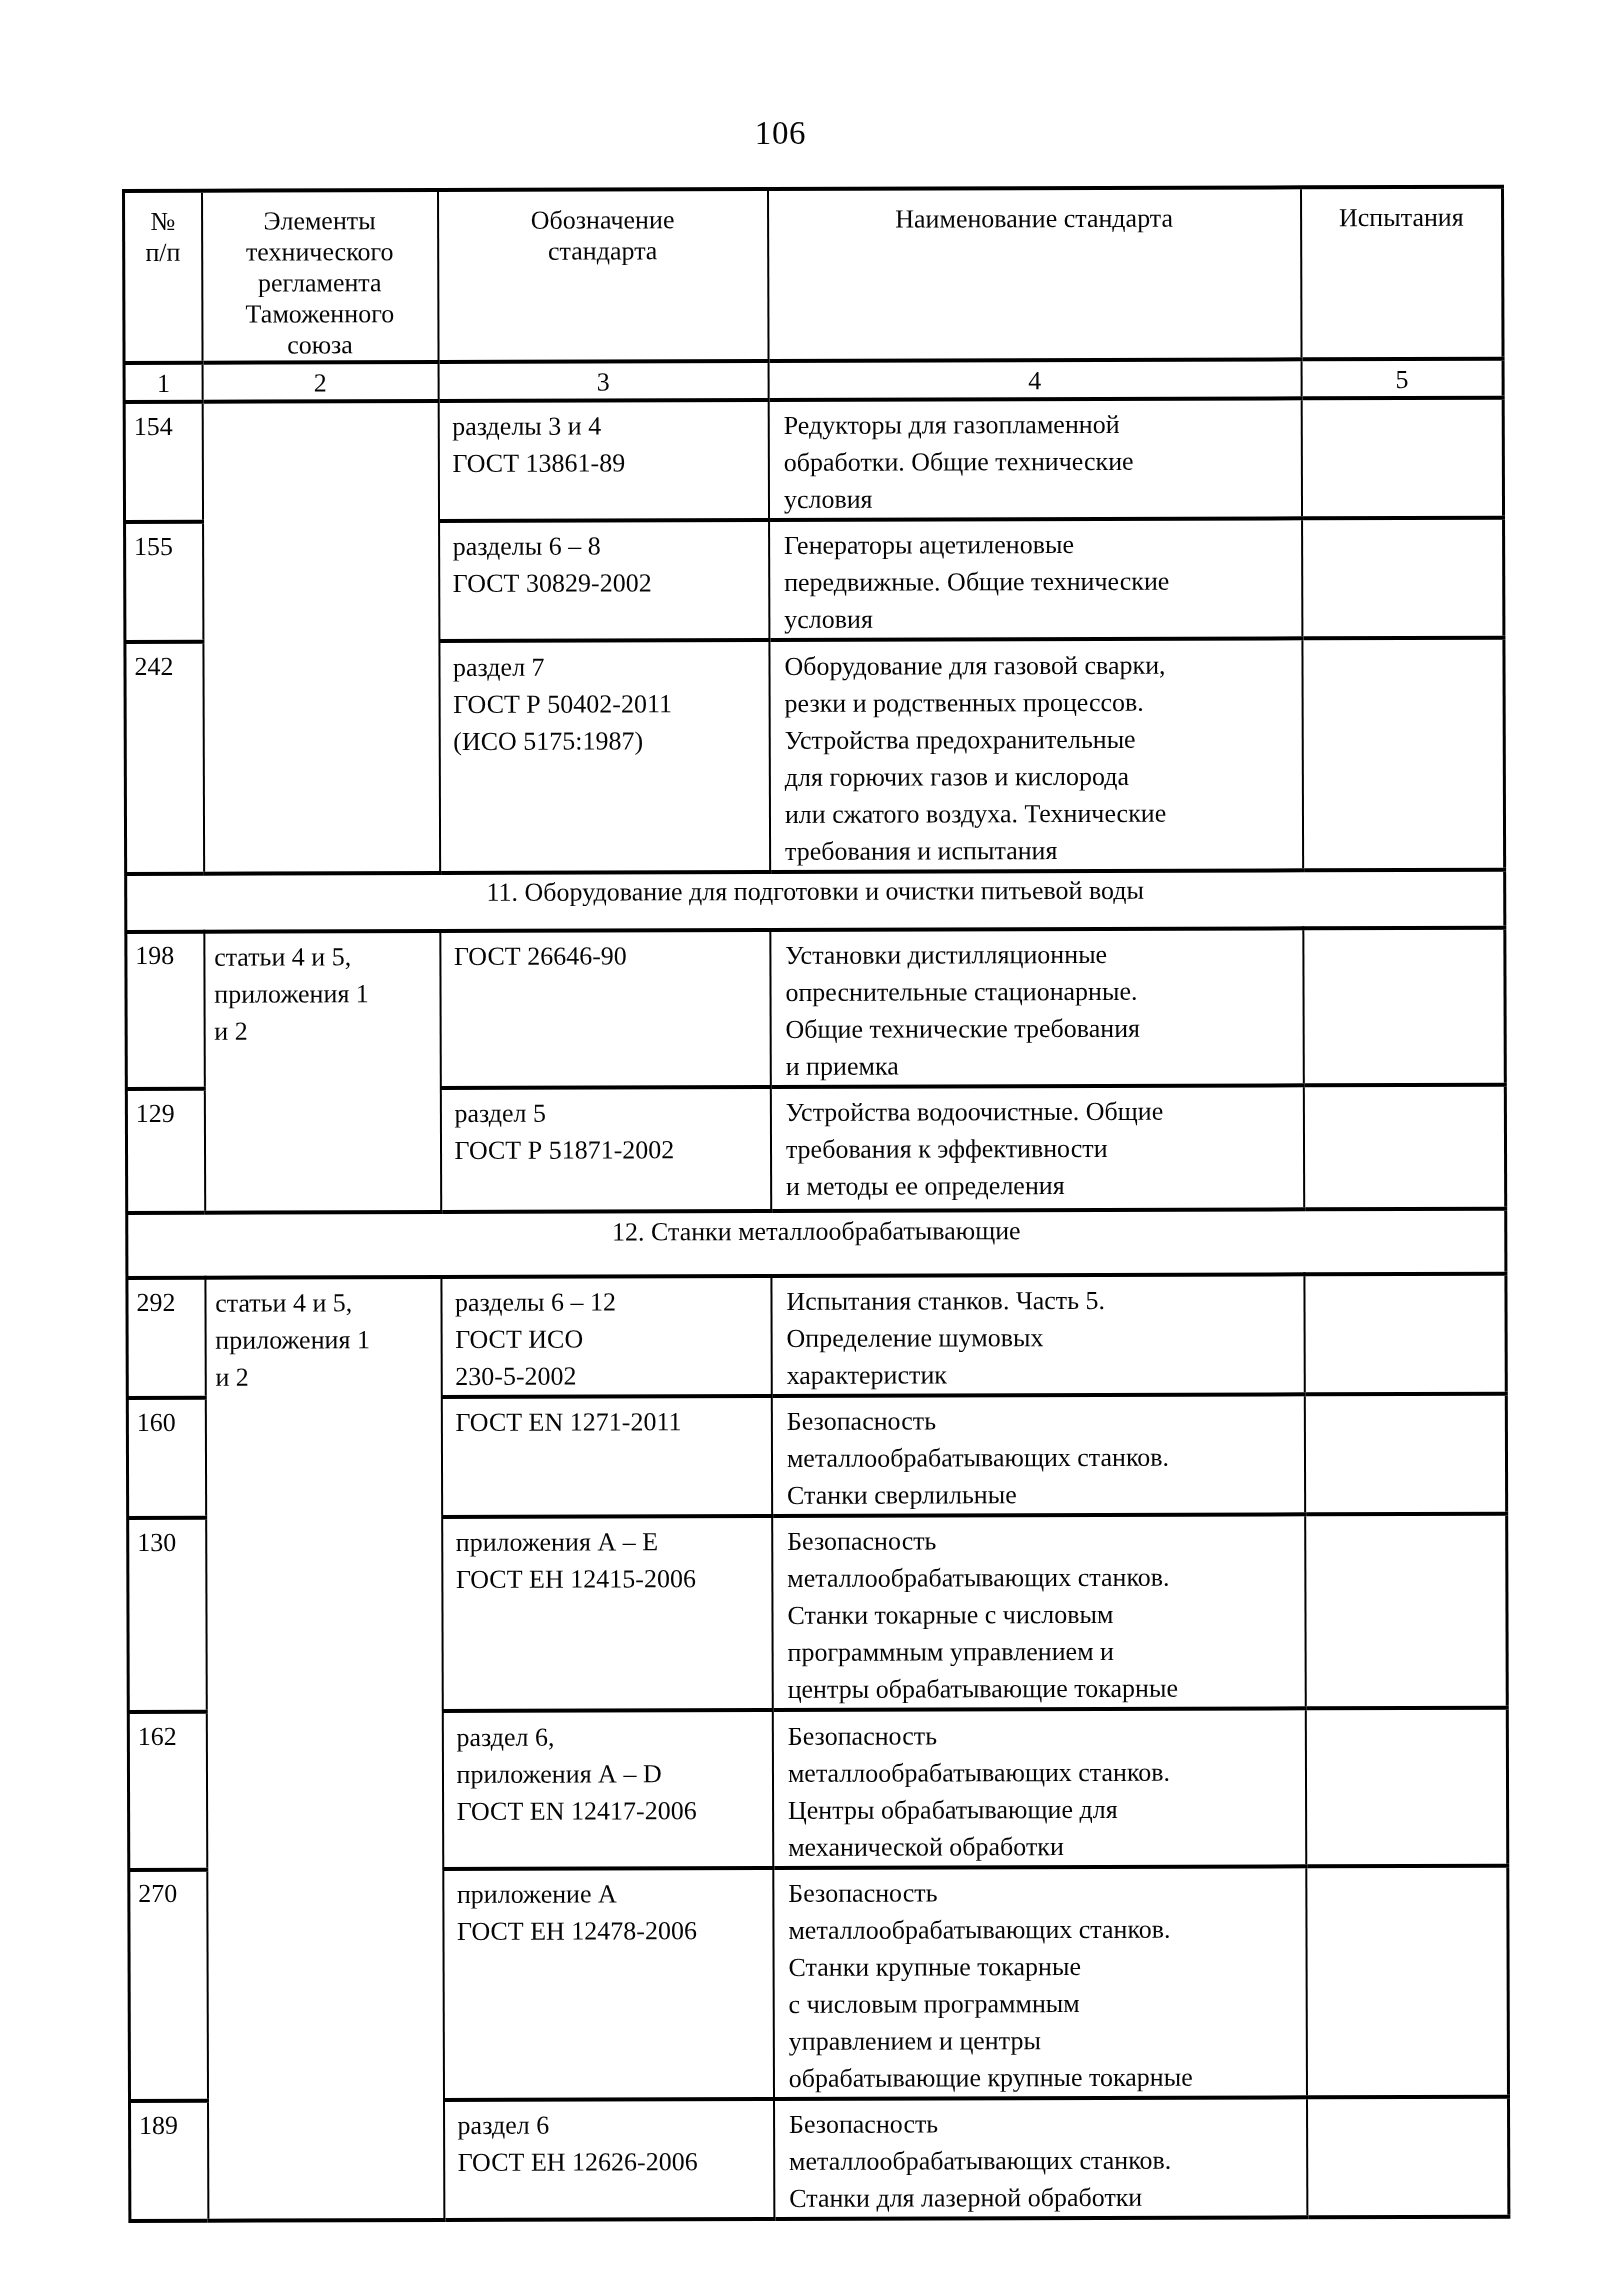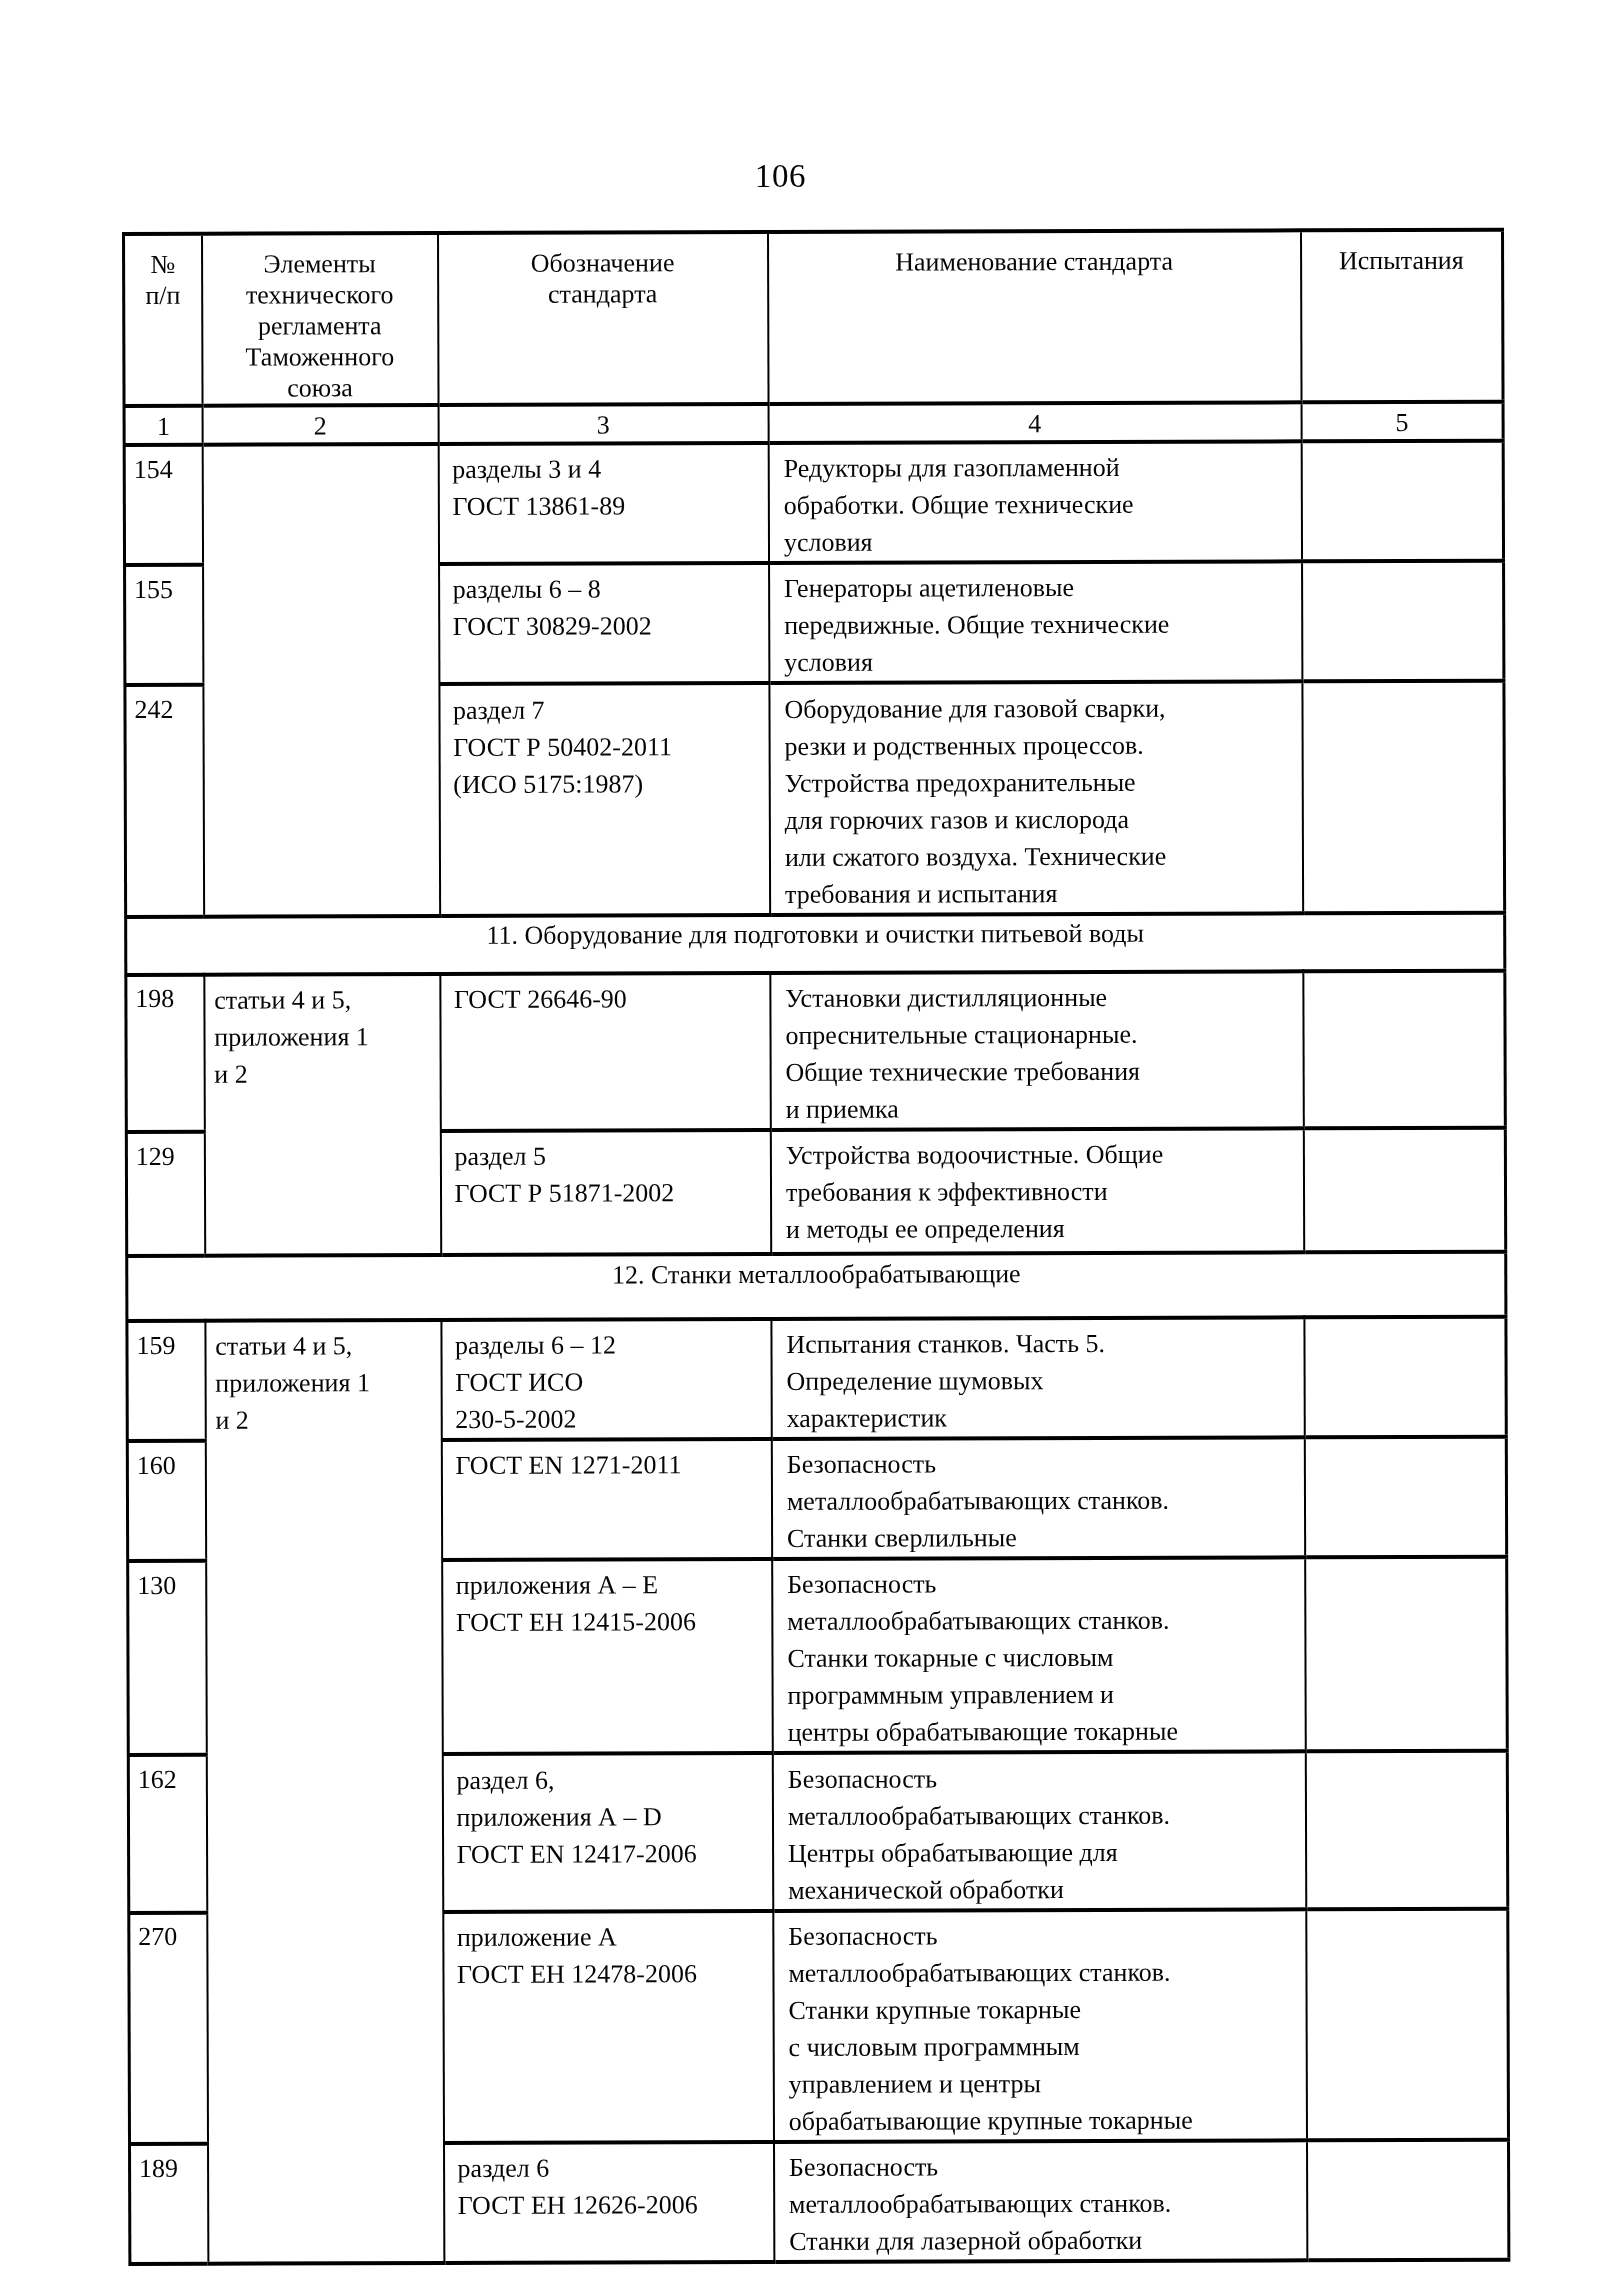--- a/index.html
+++ b/index.html
@@ -4,21 +4,21 @@
 <style>
   html,body{margin:0;padding:0;}
   body{
     width:1623px;height:2295px;
     background:#ffffff;
     font-family:"Liberation Serif","DejaVu Serif",serif;
     color:#050505;
     position:relative;
     overflow:hidden;
   }
-  .page{position:absolute;inset:0;background:#fff;margin-top:43px;}
+  .page{position:absolute;inset:0;background:#fff;}
   .page-number{
     position:absolute;top:115px;left:0;width:1623px;
     text-align:center;font-size:33px;letter-spacing:0.7px;
     transform:translateX(-31px);
   }
   .table-wrap{
     position:absolute;left:122px;top:189px;
     transform:rotate(-0.18deg);
     transform-origin:left top;
   }
@@ -178,21 +178,21 @@
 требования к эффективности
 и методы ее определения</td>
         <td class="cell c5"></td>
       </tr>
 
       <tr class="rh-sec12">
         <td class="section-cell" colspan="5">12. Станки металлообрабатывающие</td>
       </tr>
 
       <tr class="rh-159">
-        <td class="cell c1">159</td>
+        <td class="cell c1">292</td>
         <td class="cell c2" rowspan="6">статьи 4 и 5,
 приложения 1
 и 2</td>
         <td class="cell c3">разделы 6 – 12
 ГОСТ ИСО
 230-5-2002</td>
         <td class="cell c4">Испытания станков. Часть 5.
 Определение шумовых
 характеристик</td>
         <td class="cell c5"></td>

